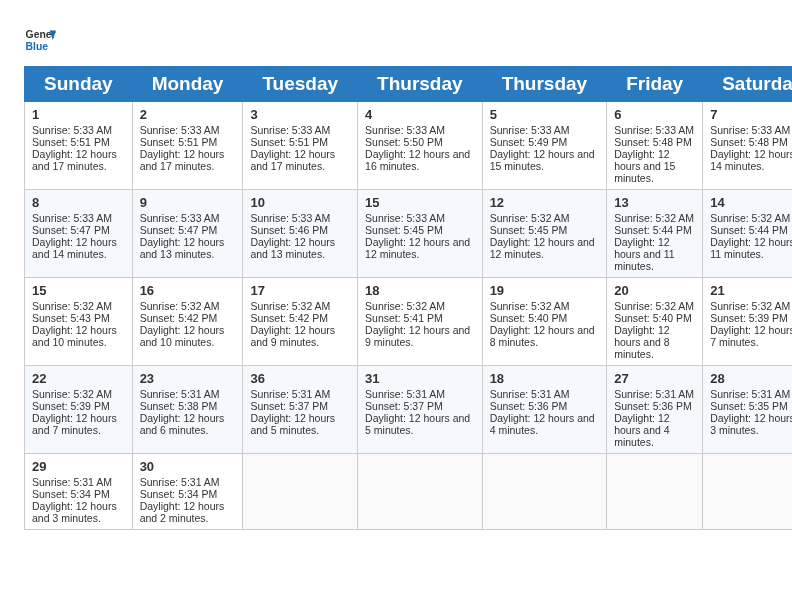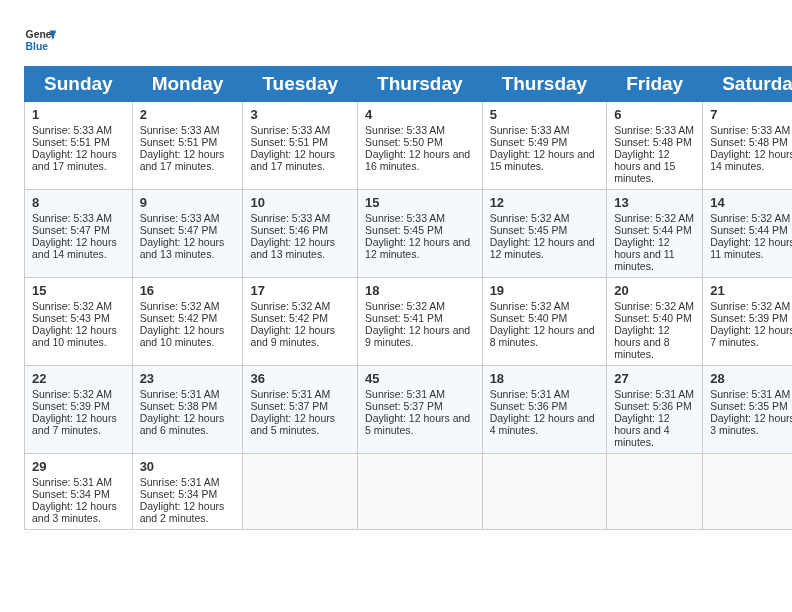--- a/index.html
+++ b/index.html
@@ -131,21 +131,21 @@
         <td><span class="day-num">17</span><span>Sunrise: 5:32 AM</span><br><span>Sunset: 5:42 PM</span><br><span>Daylight: 12 hours and 9 minutes.</span></td>
         <td><span class="day-num">18</span><span>Sunrise: 5:32 AM</span><br><span>Sunset: 5:41 PM</span><br><span>Daylight: 12 hours and 9 minutes.</span></td>
         <td><span class="day-num">19</span><span>Sunrise: 5:32 AM</span><br><span>Sunset: 5:40 PM</span><br><span>Daylight: 12 hours and 8 minutes.</span></td>
         <td><span class="day-num">20</span><span>Sunrise: 5:32 AM</span><br><span>Sunset: 5:40 PM</span><br><span>Daylight: 12 hours and 8 minutes.</span></td>
         <td><span class="day-num">21</span><span>Sunrise: 5:32 AM</span><br><span>Sunset: 5:39 PM</span><br><span>Daylight: 12 hours and 7 minutes.</span></td>
       </tr>
       <tr>
         <td><span class="day-num">22</span><span>Sunrise: 5:32 AM</span><br><span>Sunset: 5:39 PM</span><br><span>Daylight: 12 hours and 7 minutes.</span></td>
         <td><span class="day-num">23</span><span>Sunrise: 5:31 AM</span><br><span>Sunset: 5:38 PM</span><br><span>Daylight: 12 hours and 6 minutes.</span></td>
         <td><span class="day-num">36</span><span>Sunrise: 5:31 AM</span><br><span>Sunset: 5:37 PM</span><br><span>Daylight: 12 hours and 5 minutes.</span></td>
-        <td><span class="day-num">45</span><span>Sunrise: 5:31 AM</span><br><span>Sunset: 5:37 PM</span><br><span>Daylight: 12 hours and 5 minutes.</span></td>
+        <td><span class="day-num">31</span><span>Sunrise: 5:31 AM</span><br><span>Sunset: 5:37 PM</span><br><span>Daylight: 12 hours and 5 minutes.</span></td>
         <td><span class="day-num">18</span><span>Sunrise: 5:31 AM</span><br><span>Sunset: 5:36 PM</span><br><span>Daylight: 12 hours and 4 minutes.</span></td>
         <td><span class="day-num">27</span><span>Sunrise: 5:31 AM</span><br><span>Sunset: 5:36 PM</span><br><span>Daylight: 12 hours and 4 minutes.</span></td>
         <td><span class="day-num">28</span><span>Sunrise: 5:31 AM</span><br><span>Sunset: 5:35 PM</span><br><span>Daylight: 12 hours and 3 minutes.</span></td>
       </tr>
       <tr>
         <td><span class="day-num">29</span><span>Sunrise: 5:31 AM</span><br><span>Sunset: 5:34 PM</span><br><span>Daylight: 12 hours and 3 minutes.</span></td>
         <td><span class="day-num">30</span><span>Sunrise: 5:31 AM</span><br><span>Sunset: 5:34 PM</span><br><span>Daylight: 12 hours and 2 minutes.</span></td>
         <td class="empty-cell"></td>
         <td class="empty-cell"></td>
         <td class="empty-cell"></td>

